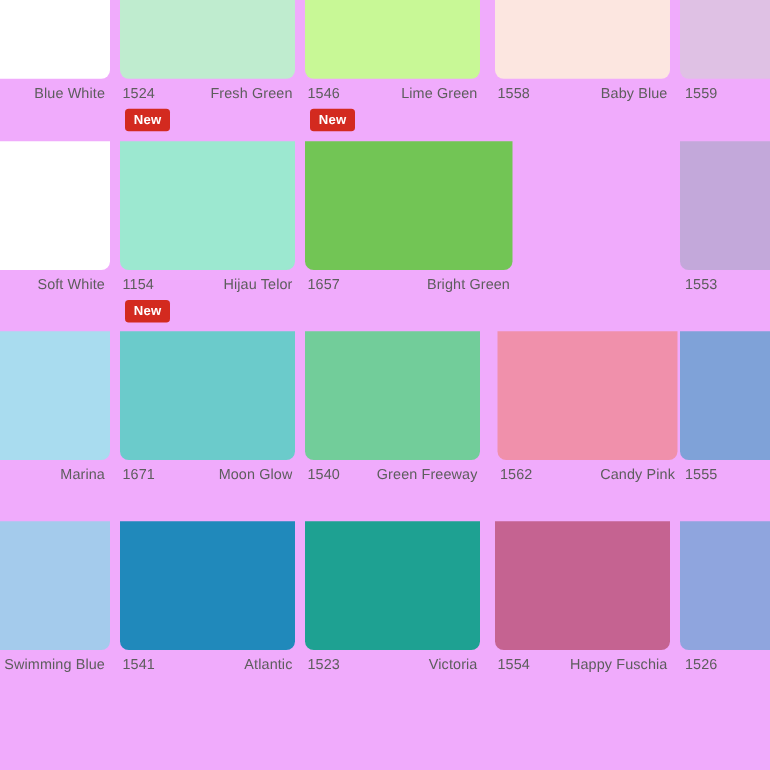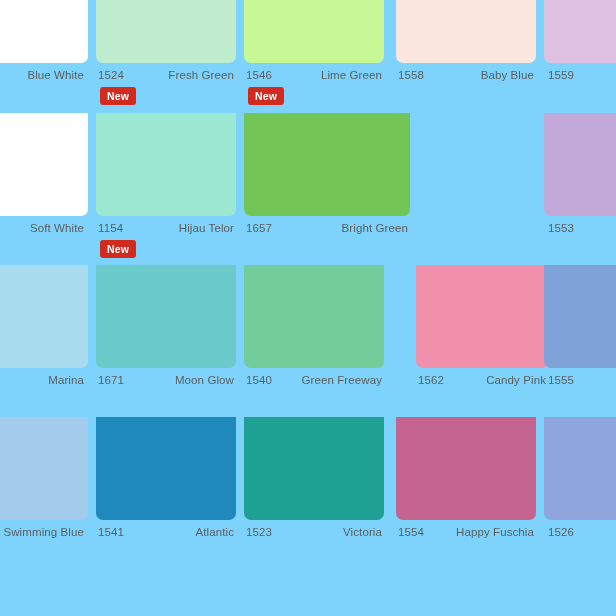--- a/index.html
+++ b/index.html
@@ -111,21 +111,21 @@
     line-height: 1;
     padding: 3.5px 7px 4px 7px;
     border-radius: 3px;
     letter-spacing: 0.2px;
     z-index: 5;
   }
 </style>
 </head>
 <body>
 
-<div id="swatch-sheet" style="background: #7dd3fc;">
+<div id="swatch-sheet" style="background: #f0abfc;">
     <div class="swatch-row" style="top: -40px;">
       <div class="row-track">
         <div class="cell partial-left" style="left: -40px; width: 128px;">
           <div class="chip" style="background: rgb(255, 255, 255);"></div>
           <div class="caption" style="color: rgb(93, 93, 93);">
             <span class="cname">Blue White</span>
           </div>
         </div>
         <div class="cell" style="left: 96px; width: 140px;">
           <div class="chip" style="background: rgb(191, 236, 207);"></div>
@@ -206,21 +206,21 @@
             <span class="cname">Moon Glow</span>
           </div>
         </div>
         <div class="cell" style="left: 244px; width: 140px;">
           <div class="chip" style="background: rgb(114, 205, 154);"></div>
           <div class="caption" style="color: rgb(93, 93, 93);">
             <span class="code">1540</span>
             <span class="cname">Green Freeway</span>
           </div>
         </div>
-        <div class="cell" style="left: 416px; width: 132px;">
+        <div class="cell" style="left: 398px; width: 144px;">
           <div class="chip" style="background: rgb(240, 144, 171);"></div>
           <div class="caption" style="color: rgb(93, 93, 93);">
             <span class="code">1562</span>
             <span class="cname">Candy Pink</span>
           </div>
         </div>
         <div class="cell partial-right" style="left: 544px; width: 140px;">
           <div class="chip" style="background: rgb(127, 162, 216);"></div>
           <div class="caption" style="color: rgb(93, 93, 93);">
             <span class="code">1555</span>

